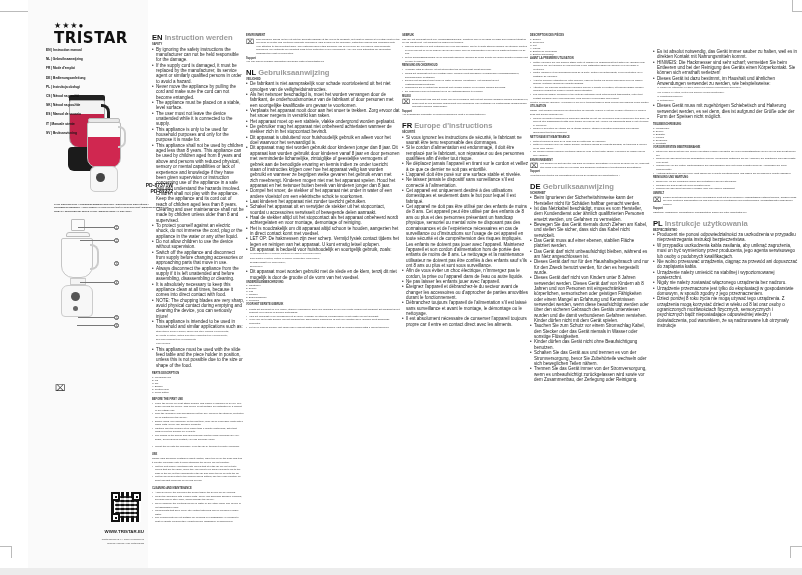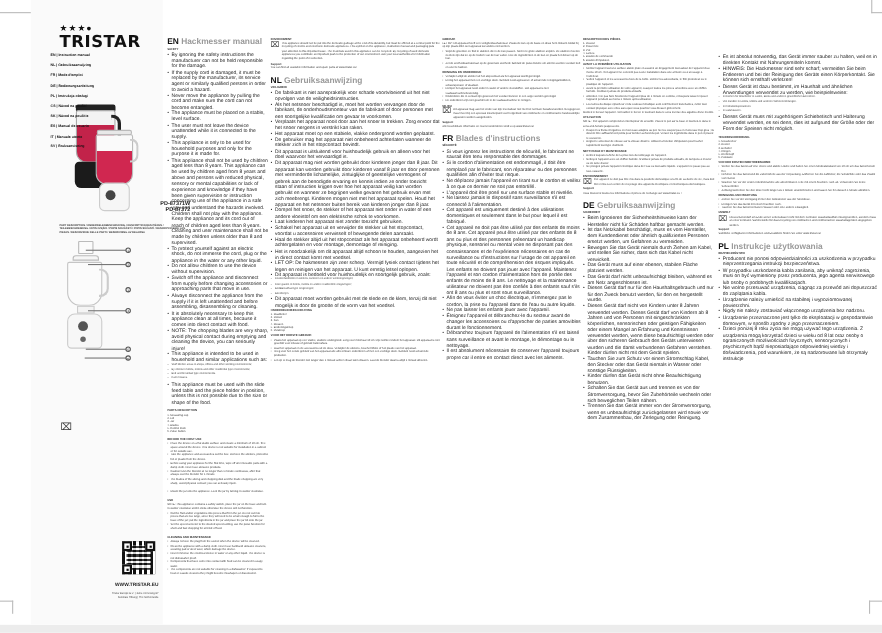--- a/index.html
+++ b/index.html
@@ -151,21 +151,21 @@
     <div>DE | Bedienungsanleitung</div>
     <div>PL | Instrukcja obsługi</div>
     <div>CS | Návod na použití</div>
     <div>SK | Návod na použitie</div>
     <div>ES | Manual de usuario</div>
     <div>IT | Manuale utente</div>
     <div>SV | Bruksanvisning</div>
   </div>
 
   <div class="col" style="left:152px;width:92px;padding-top:32px;height:568px">
-    <div class="h1"><span class="code">EN</span> <span class="title">Hackmesser manual</span></div>
+    <div class="h1"><span class="code">EN</span> <span class="title">Instruction werden</span></div>
     <div class="h2">SAFETY</div>
     <ul class="big">
       <li>By ignoring the safety instructions the manufacturer can not be held responsible for the damage.</li>
       <li>If the supply cord is damaged, it must be replaced by the manufacturer, its service agent or similarly qualified persons in order to avoid a hazard.</li>
       <li>Never move the appliance by pulling the cord and make sure the cord can not become entangled.</li>
       <li>The appliance must be placed on a stable, level surface.</li>
       <li>The user must not leave the device unattended while it is connected to the supply.</li>
       <li>This appliance is only to be used for household purposes and only for the purpose it is made for.</li>
       <li>This appliance shall not be used by children aged less than 8 years. This appliance can be used by children aged from 8 years and above and persons with reduced physical, sensory or mental capabilities or lack of experience and knowledge if they have been given supervision or instruction concerning use of the appliance in a safe way and understand the hazards involved. Children shall not play with the appliance. Keep the appliance and its cord out of reach of children aged less than 8 years. Cleaning and user maintenance shall not be made by children unless older than 8 and supervised.</li>
       <li>To protect yourself against an electric shock, do not immerse the cord, plug or the appliance in the water or any other liquid.</li>
@@ -296,21 +296,21 @@
       <li>De onderdelen zijn niet geschikt om in de vaatwasmachine te reinigen.</li>
     </ul>
     <div class="h2">MILIEU</div>
     <div class="env">
       <span class="ico">⌧</span>
       <p class="small">Dit apparaat mag aan het einde van zijn levensduur niet met het normale huisafval worden meegegeven, maar moet bij een speciaal inzamelpunt voor hergebruik van elektrische en elektronische huishoudelijke apparaten worden aangeboden.</p>
     </div>
     <div class="h2">Support</div>
     <p class="small">Alle beschikbare informatie en reserveonderdelen vindt u op www.tristar.eu!</p>
     <div class="sp"></div>
-    <div class="h1"><span class="code">FR</span> <span class="title">Blades d'instructions</span></div>
+    <div class="h1"><span class="code">FR</span> <span class="title">Europe d'instructions</span></div>
     <div class="h2">SÉCURITÉ</div>
     <ul class="big">
       <li>Si vous ignorez les instructions de sécurité, le fabricant ne saurait être tenu responsable des dommages.</li>
       <li>Si le cordon d'alimentation est endommagé, il doit être remplacé par le fabricant, son réparateur ou des personnes qualifiées afin d'éviter tout risque.</li>
       <li>Ne déplacez jamais l'appareil en tirant sur le cordon et veillez à ce que ce dernier ne soit pas entortillé.</li>
       <li>L'appareil doit être posé sur une surface stable et nivelée.</li>
       <li>Ne laissez jamais le dispositif sans surveillance s'il est connecté à l'alimentation.</li>
       <li>Cet appareil est uniquement destiné à des utilisations domestiques et seulement dans le but pour lequel il est fabriqué.</li>
       <li>Cet appareil ne doit pas être utilisé par des enfants de moins de 8 ans. Cet appareil peut être utilisé par des enfants de 8 ans ou plus et des personnes présentant un handicap physique, sensoriel ou mental voire ne disposant pas des connaissances et de l'expérience nécessaires en cas de surveillance ou d'instructions sur l'usage de cet appareil en toute sécurité et de compréhension des risques impliqués. Les enfants ne doivent pas jouer avec l'appareil. Maintenez l'appareil et son cordon d'alimentation hors de portée des enfants de moins de 8 ans. Le nettoyage et la maintenance utilisateur ne doivent pas être confiés à des enfants sauf s'ils ont 8 ans ou plus et sont sous surveillance.</li>
       <li>Afin de vous éviter un choc électrique, n'immergez pas le cordon, la prise ou l'appareil dans de l'eau ou autre liquide.</li>

